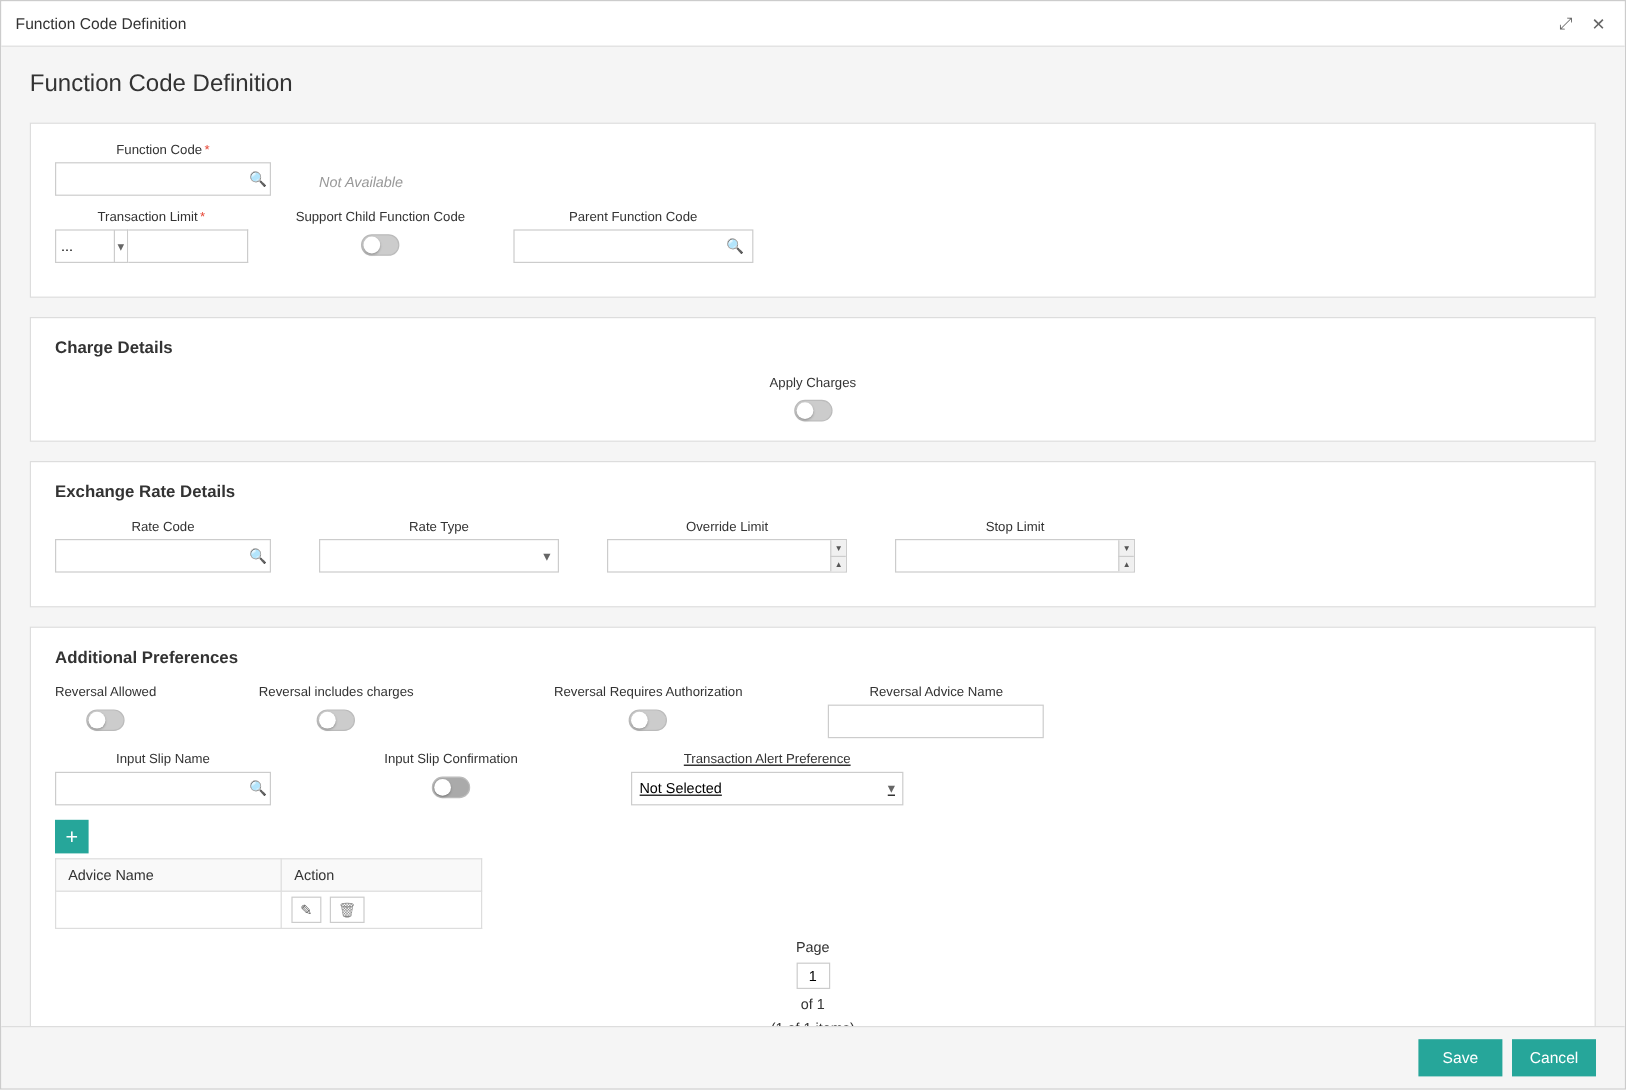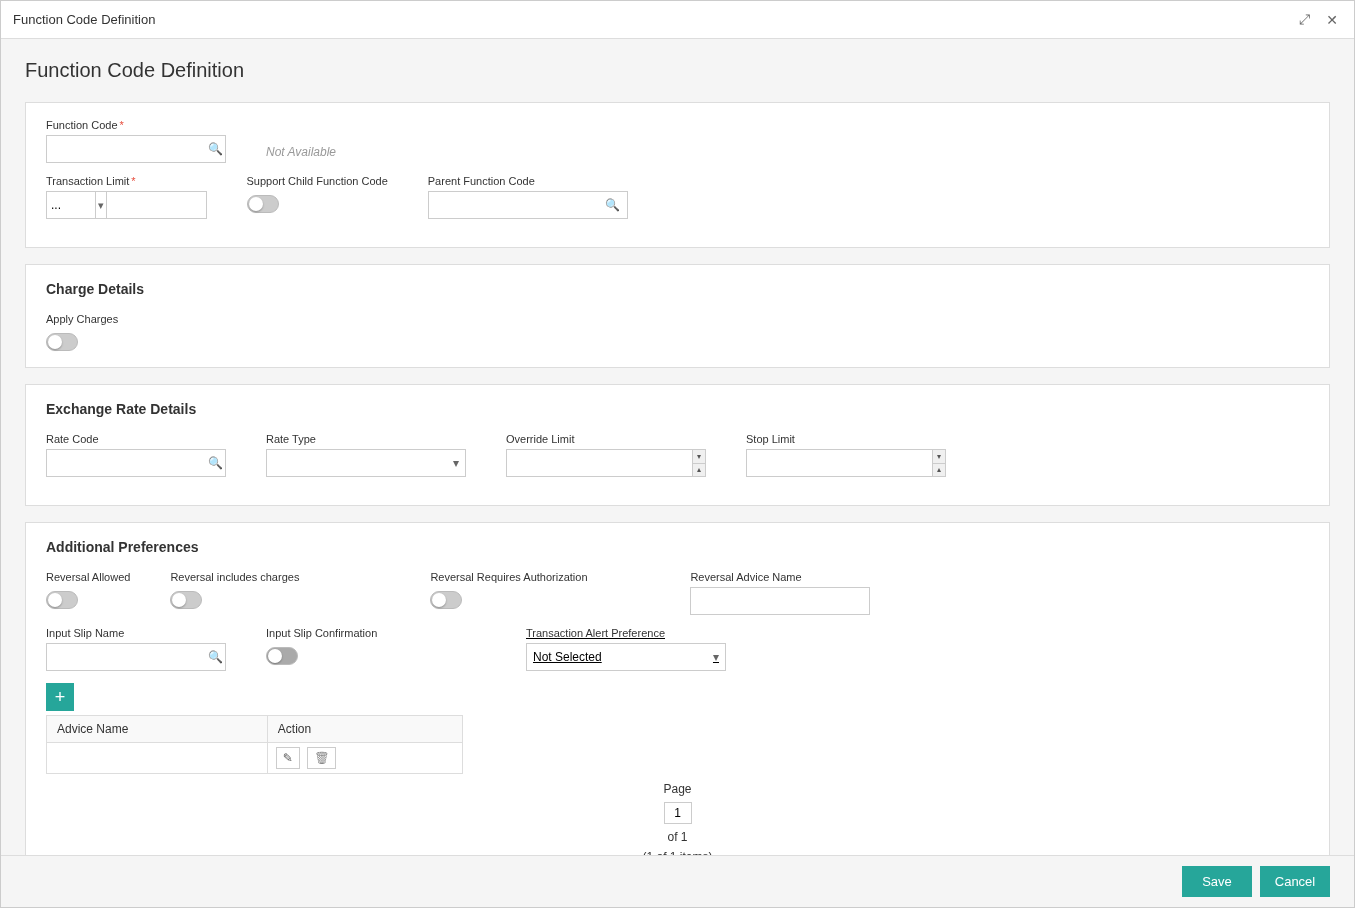--- a/index.html
+++ b/index.html
@@ -78,20 +78,21 @@
       display: flex;
       gap: 40px;
       margin-bottom: 12px;
       align-items: flex-start;
     }
     
     .form-group {
       display: flex;
       flex-direction: column;
       gap: 4px;
+      align-items: center;
     }
     
     .form-label {
       font-size: 11px;
       color: #333;
       white-space: nowrap;
     }
     
     .required {
       color: #e74c3c;
@@ -276,21 +277,21 @@
       height: 28px;
       font-size: 18px;
       cursor: pointer;
       display: flex;
       align-items: center;
       justify-content: center;
       margin-bottom: 4px;
     }
     
     .advices-table {
-      width: 417px;
+      width: 356px;
       border-collapse: collapse;
       border: 1px solid #ddd;
     }
     
     .advices-table th {
       background: #f9f9f9;
       border: 1px solid #ddd;
       padding: 6px 10px;
       text-align: left;
       font-size: 12px;
@@ -551,21 +552,21 @@
 
         <div class="form-group" style="min-width: 220px;">
           <div class="form-label">Input Slip Confirmation</div>
           <div style="padding-top: 4px;">
             <div class="toggle-switch toggle-gray"></div>
           </div>
         </div>
 
         <div class="form-group" style="min-width: 220px; text-decoration: underline;">
           <div class="form-label">Transaction Alert Preference</div>
-          <div class="select-with-arrow" style="width: 200px;">
+          <div class="select-with-arrow" style="width: 227px;">
             <select style="width:100%;">
               <option value="not-selected">Not Selected</option>
             </select>
             <span class="select-arrow">▾</span>
           </div>
         </div>
       </div>
 
       <div class="advices-section">
         <button class="advices-add-btn">+</button>

